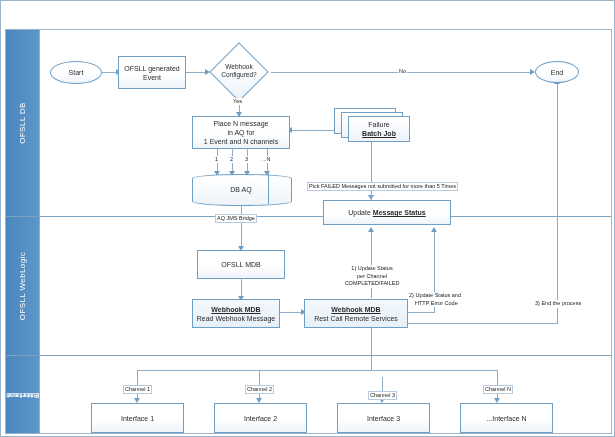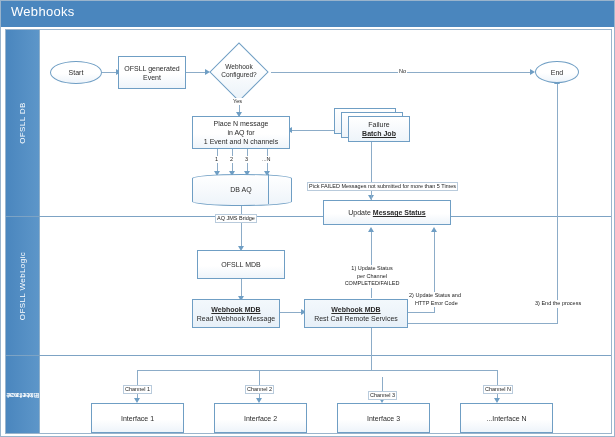--- a/index.html
+++ b/index.html
@@ -103,23 +103,20 @@
   .note{
     position:absolute;font-size:5.5px;line-height:7.5px;color:#1c1c1c;
     background:#ffffff;text-align:center;white-space:nowrap;
   }
 </style>
 </head>
 <body>
 
 <div id="page">
 
-  <div id="titlebar">
-    <div class="t">Webhooks</div>
-  </div>
 
   <div id="diagram">
 
     <div class="lane" style="top:0;width:605px;height:186px;">
       <div class="strip">
         <span>OFSLL DB</span>
       </div>
       <div class="body"></div>
     </div>
 

